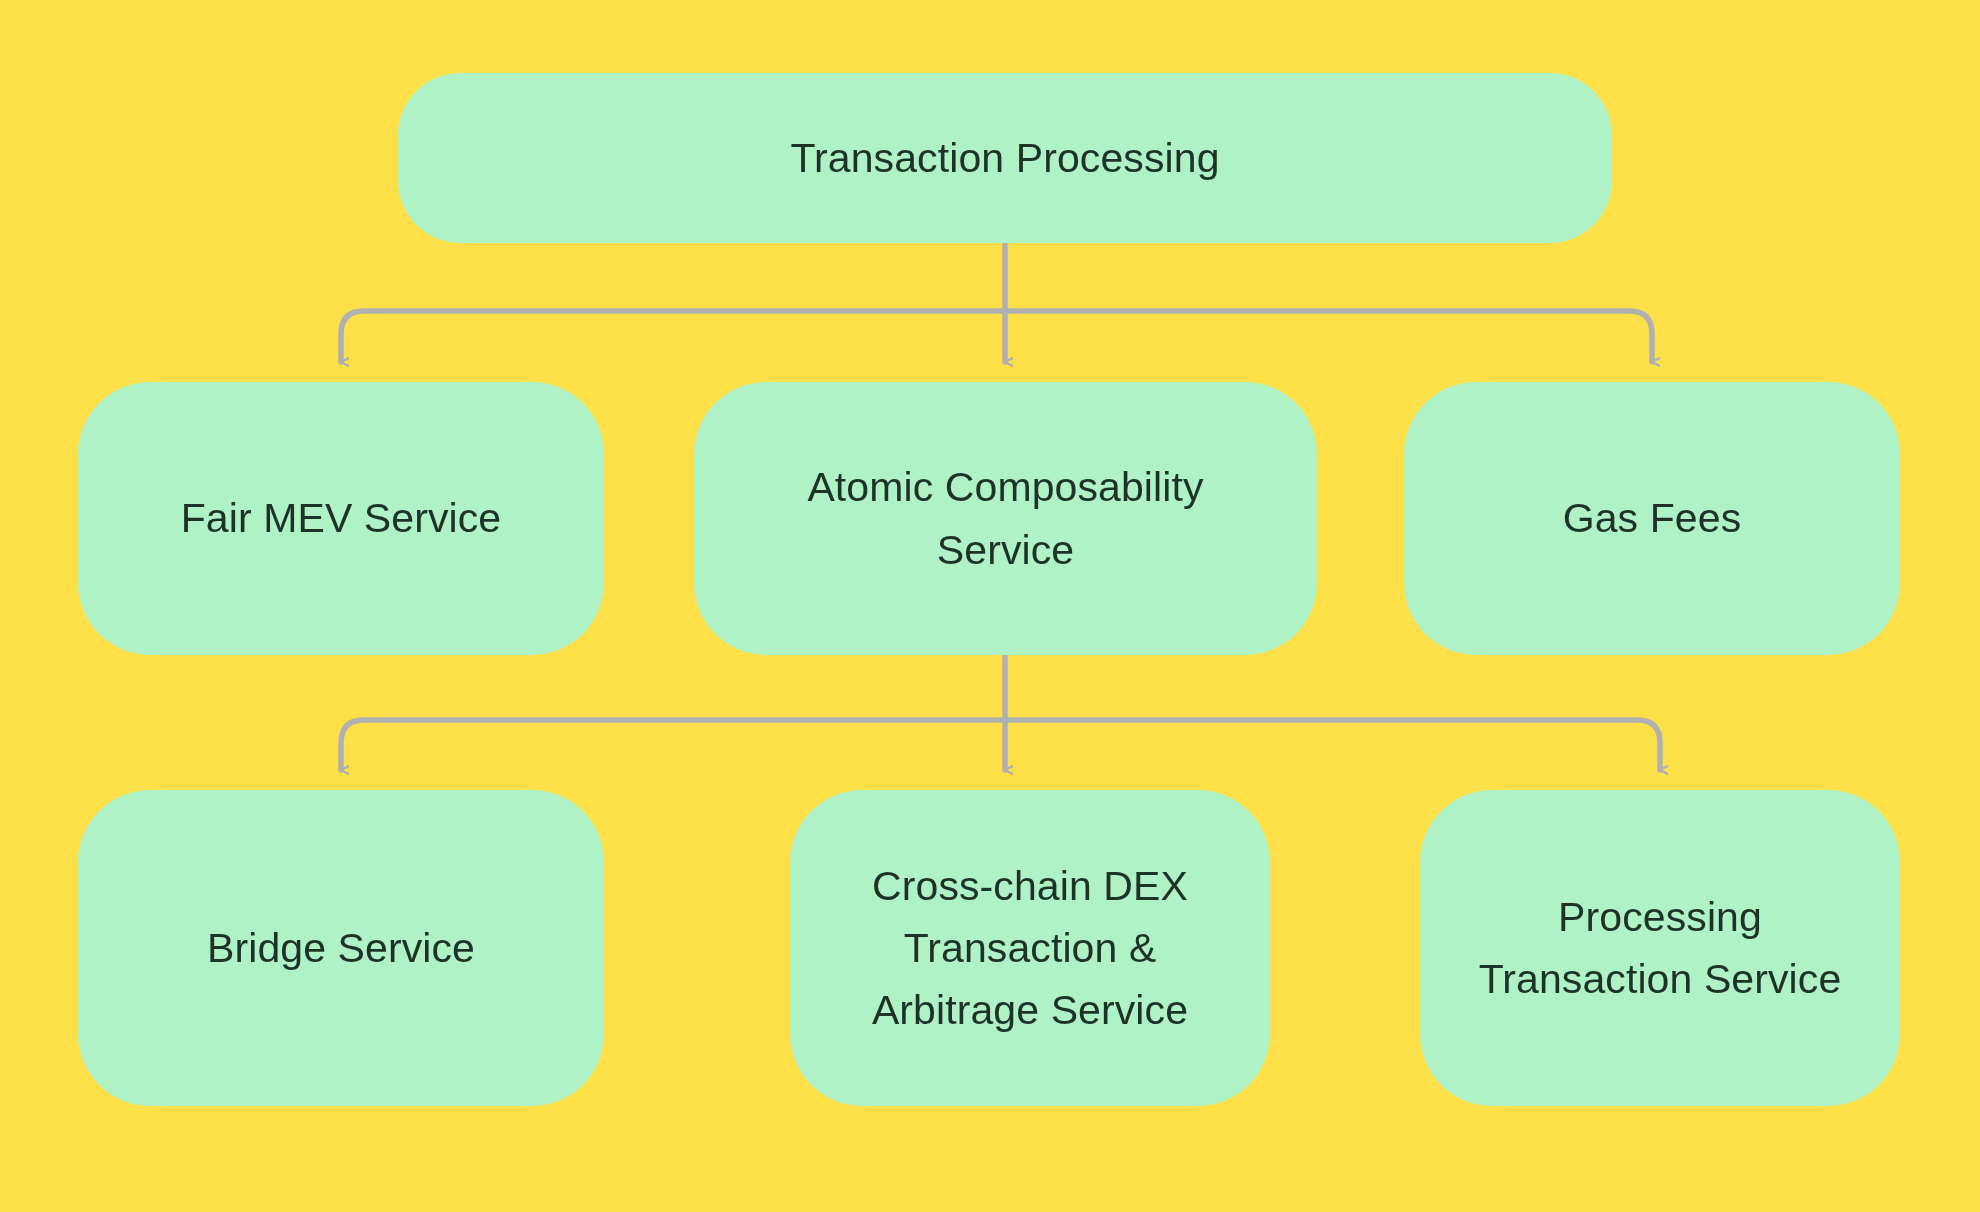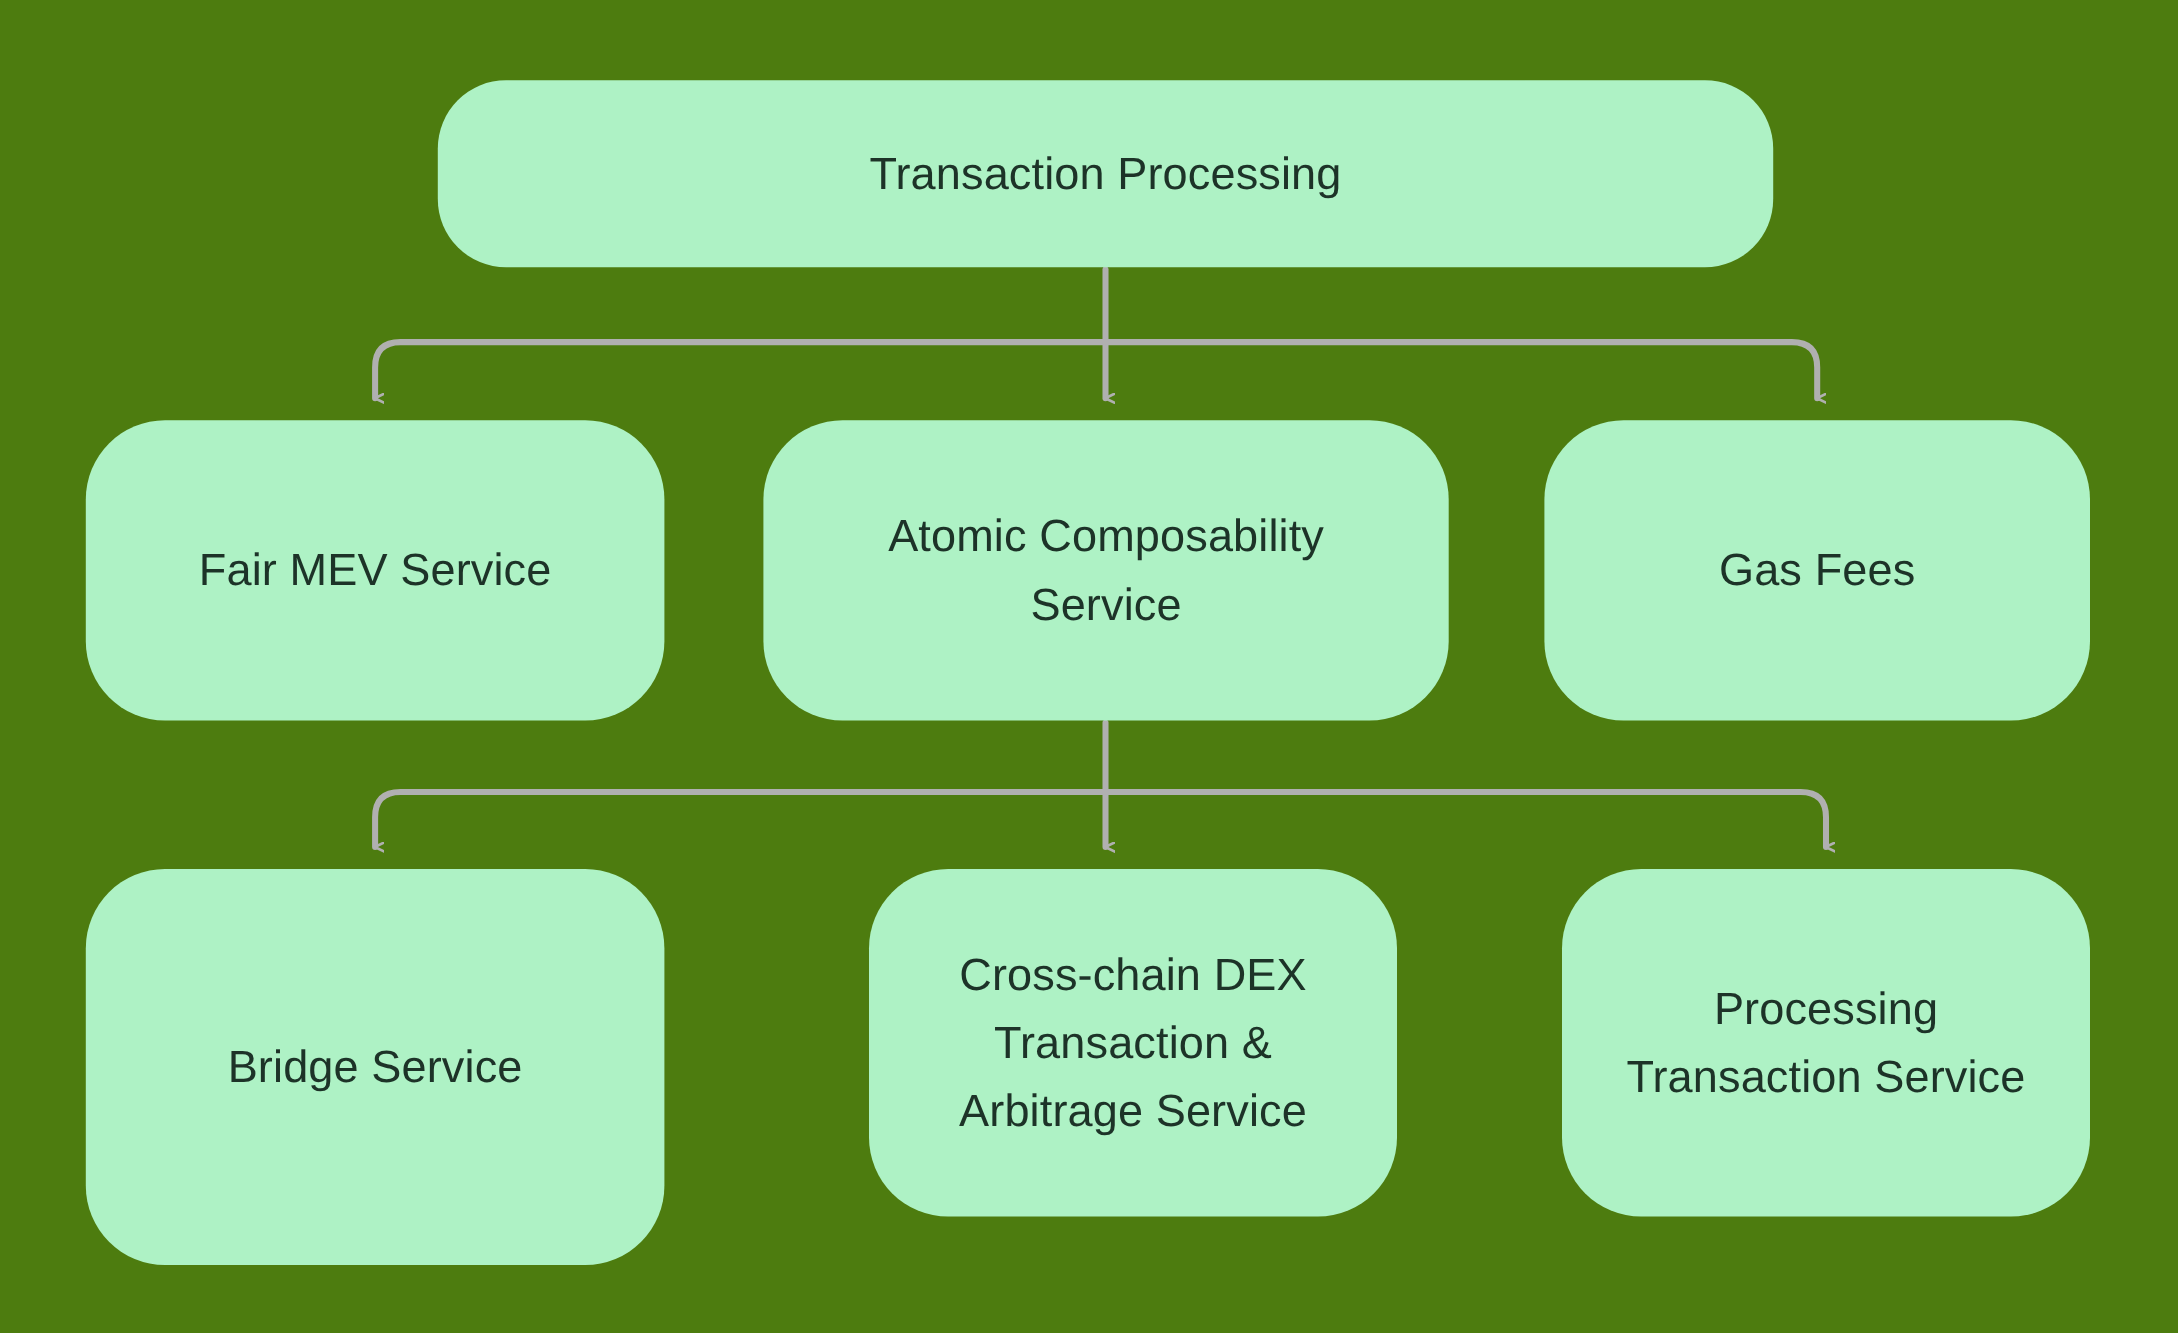--- a/index.html
+++ b/index.html
@@ -4,21 +4,21 @@
 <style>
   html, body {
     margin: 0;
     padding: 0;
     background: #ffffff;
   }
   #canvas {
     position: relative;
     width: 1980px;
     height: 1212px;
-    background: #4d7c0f;
+    background: #fde047;
     overflow: hidden;
     font-family: "Liberation Sans", "DejaVu Sans", sans-serif;
   }
   #edges {
     position: absolute;
     left: 0;
     top: 0;
     width: 1980px;
     height: 1212px;
     pointer-events: none;
@@ -42,21 +42,21 @@
   }
   .node .label {
     display: block;
     white-space: pre-line;
   }
   
   #node-root      { left: 398px;  top: 73px;  width: 1214px; height: 170px; border-radius: 62px; }
   #node-mev       { left: 78px;   top: 382px; width: 526px;  height: 273px; }
   #node-atomic    { left: 694px;  top: 382px; width: 623px;  height: 273px; }
   #node-gas       { left: 1404px; top: 382px; width: 496px;  height: 273px; text-align: right; }
-  #node-bridge    { left: 78px;   top: 790px; width: 526px;  height: 360px; }
+  #node-bridge    { left: 78px;   top: 790px; width: 526px;  height: 316px; }
   #node-dex       { left: 790px;  top: 790px; width: 480px;  height: 316px; }
   #node-liquidity { left: 1420px; top: 790px; width: 480px;  height: 316px; }
 </style>
 </head>
 <body>
 
 <div id="canvas">
 
   <svg id="edges" viewBox="0 0 1980 1212" xmlns="http://www.w3.org/2000/svg">
     <defs>

